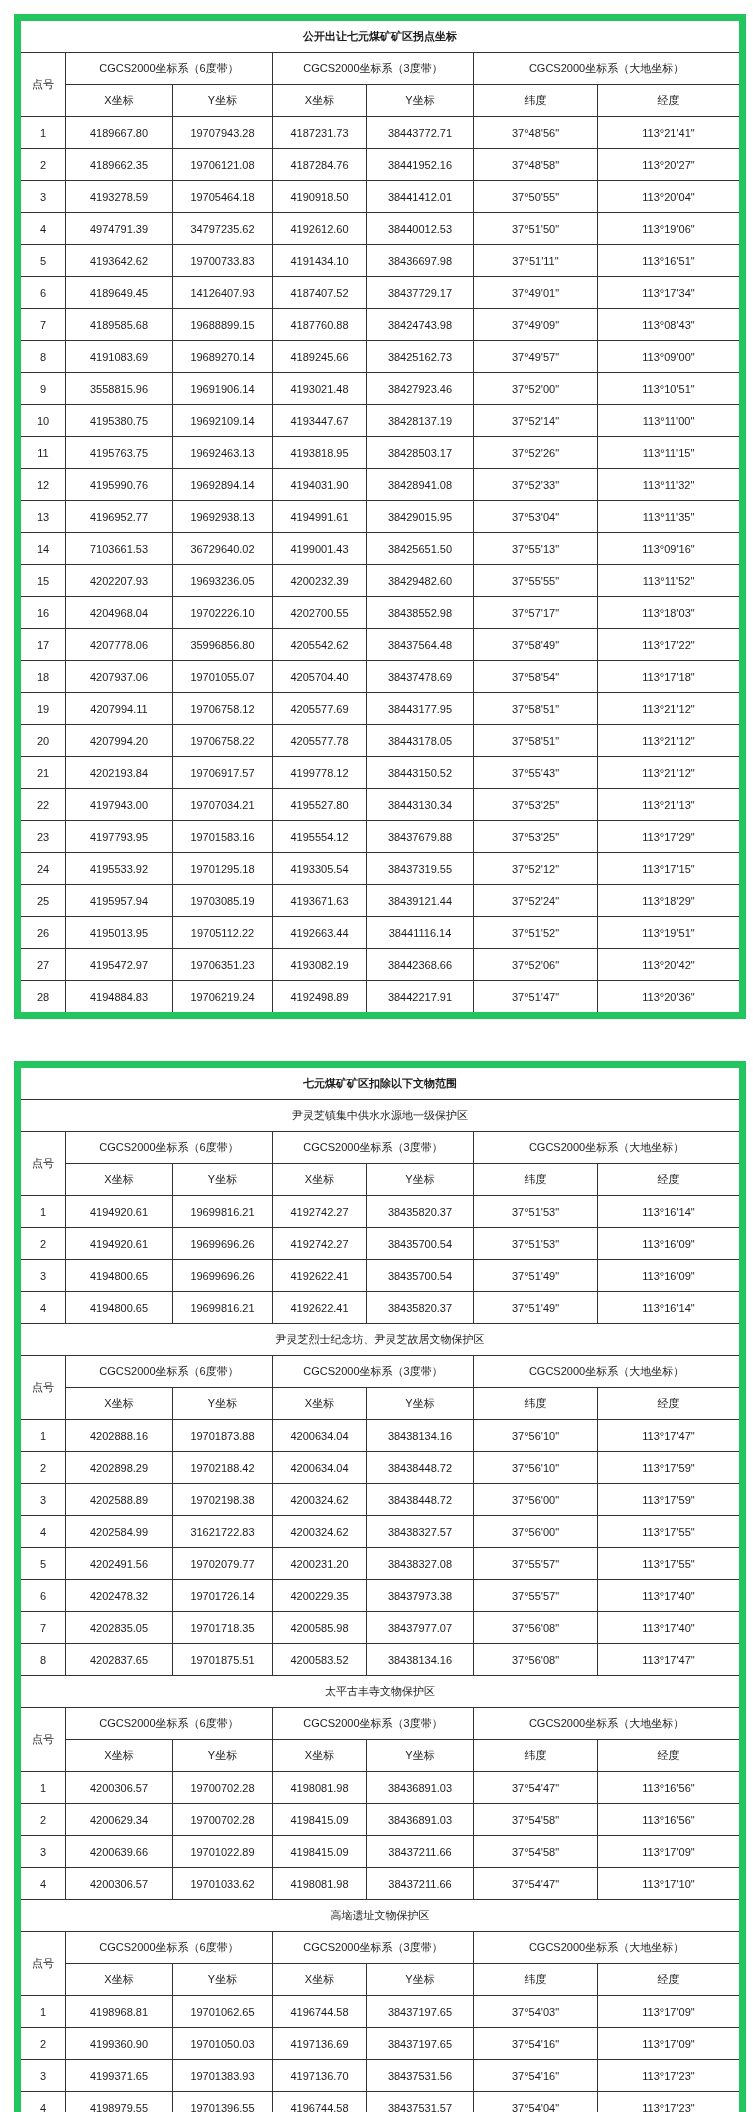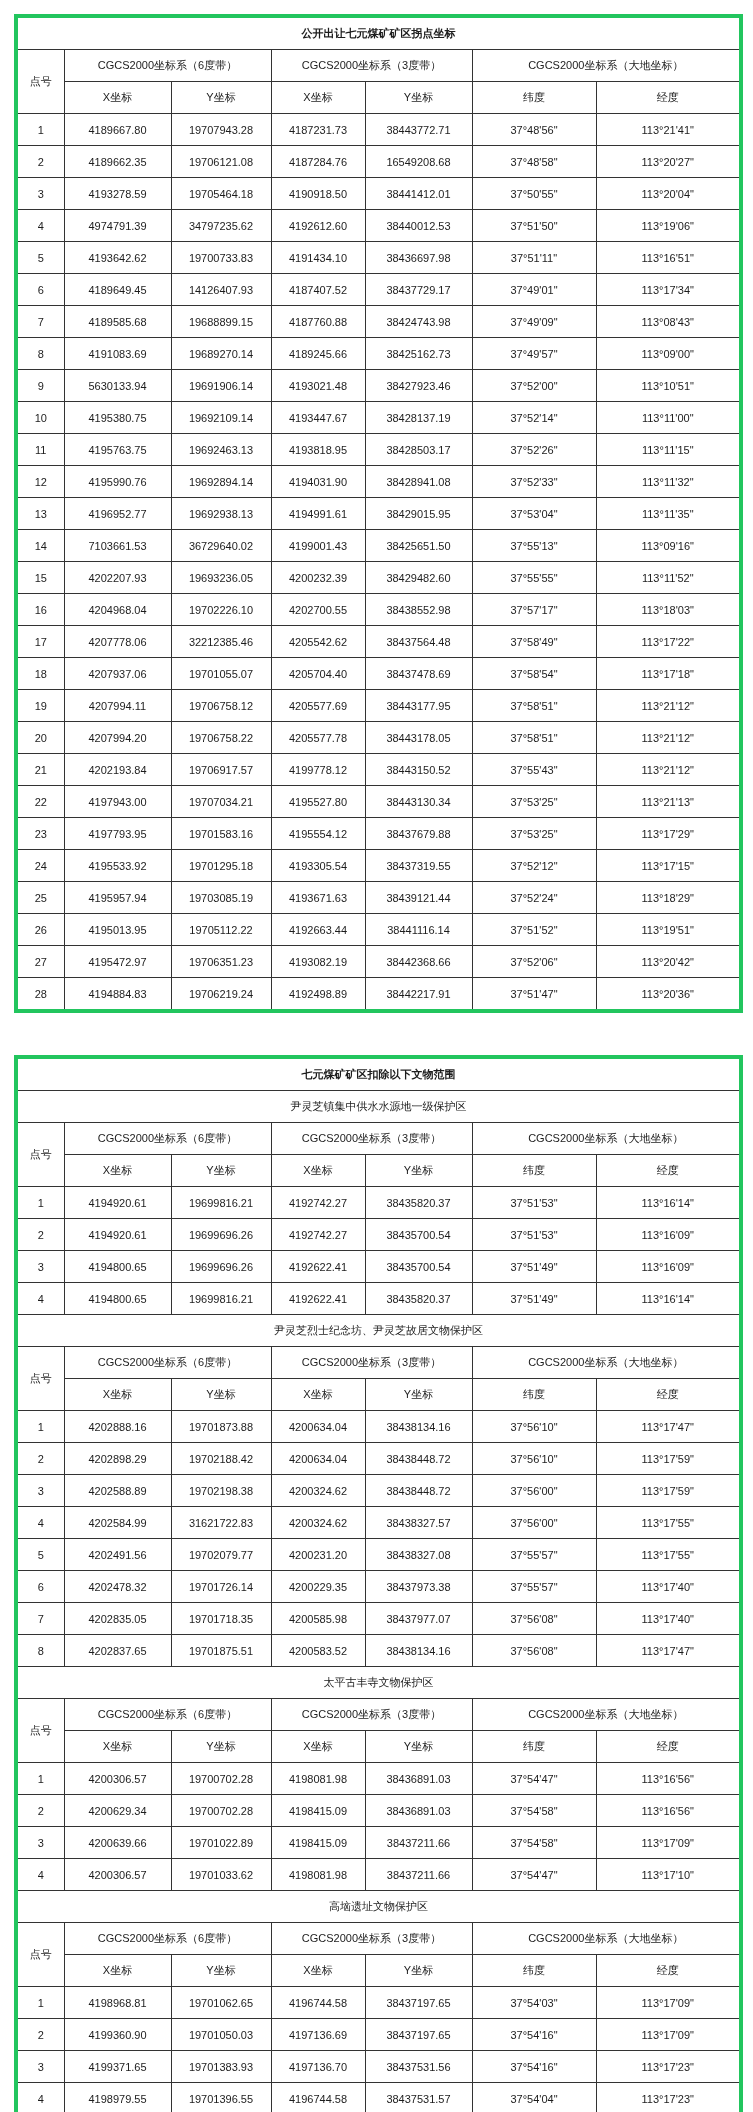--- a/index.html
+++ b/index.html
@@ -12,21 +12,21 @@
   .page {
     width: 753px;
     box-sizing: border-box;
     padding: 14px;
     background: #ffffff;
   }
   table.coord-table {
     border-collapse: collapse;
     table-layout: fixed;
     width: 725px;
-    border: 4px solid #22c55e;
+    border: 7px solid #22c55e;
   }
   table.coord-table td {
     border: 1px solid #333333;
     text-align: center;
     vertical-align: middle;
     font-size: 11px;
     height: 31px;
     padding: 0 2px;
     overflow: hidden;
     white-space: nowrap;
@@ -90,21 +90,21 @@
           <td>4187231.73</td>
           <td>38443772.71</td>
           <td>37°48'56"</td>
           <td>113°21'41"</td>
         </tr>
         <tr>
           <td>2</td>
           <td>4189662.35</td>
           <td>19706121.08</td>
           <td>4187284.76</td>
-          <td>16549208.68</td>
+          <td>38441952.16</td>
           <td>37°48'58"</td>
           <td>113°20'27"</td>
         </tr>
         <tr>
           <td>3</td>
           <td>4193278.59</td>
           <td>19705464.18</td>
           <td>4190918.50</td>
           <td>38441412.01</td>
           <td>37°50'55"</td>
@@ -150,21 +150,21 @@
           <td>8</td>
           <td>4191083.69</td>
           <td>19689270.14</td>
           <td>4189245.66</td>
           <td>38425162.73</td>
           <td>37°49'57"</td>
           <td>113°09'00"</td>
         </tr>
         <tr>
           <td>9</td>
-          <td>5630133.94</td>
+          <td>3558815.96</td>
           <td>19691906.14</td>
           <td>4193021.48</td>
           <td>38427923.46</td>
           <td>37°52'00"</td>
           <td>113°10'51"</td>
         </tr>
         <tr>
           <td>10</td>
           <td>4195380.75</td>
           <td>19692109.14</td>
@@ -223,21 +223,21 @@
           <td>4204968.04</td>
           <td>19702226.10</td>
           <td>4202700.55</td>
           <td>38438552.98</td>
           <td>37°57'17"</td>
           <td>113°18'03"</td>
         </tr>
         <tr>
           <td>17</td>
           <td>4207778.06</td>
-          <td>32212385.46</td>
+          <td>35996856.80</td>
           <td>4205542.62</td>
           <td>38437564.48</td>
           <td>37°58'49"</td>
           <td>113°17'22"</td>
         </tr>
         <tr>
           <td>18</td>
           <td>4207937.06</td>
           <td>19701055.07</td>
           <td>4205704.40</td>

